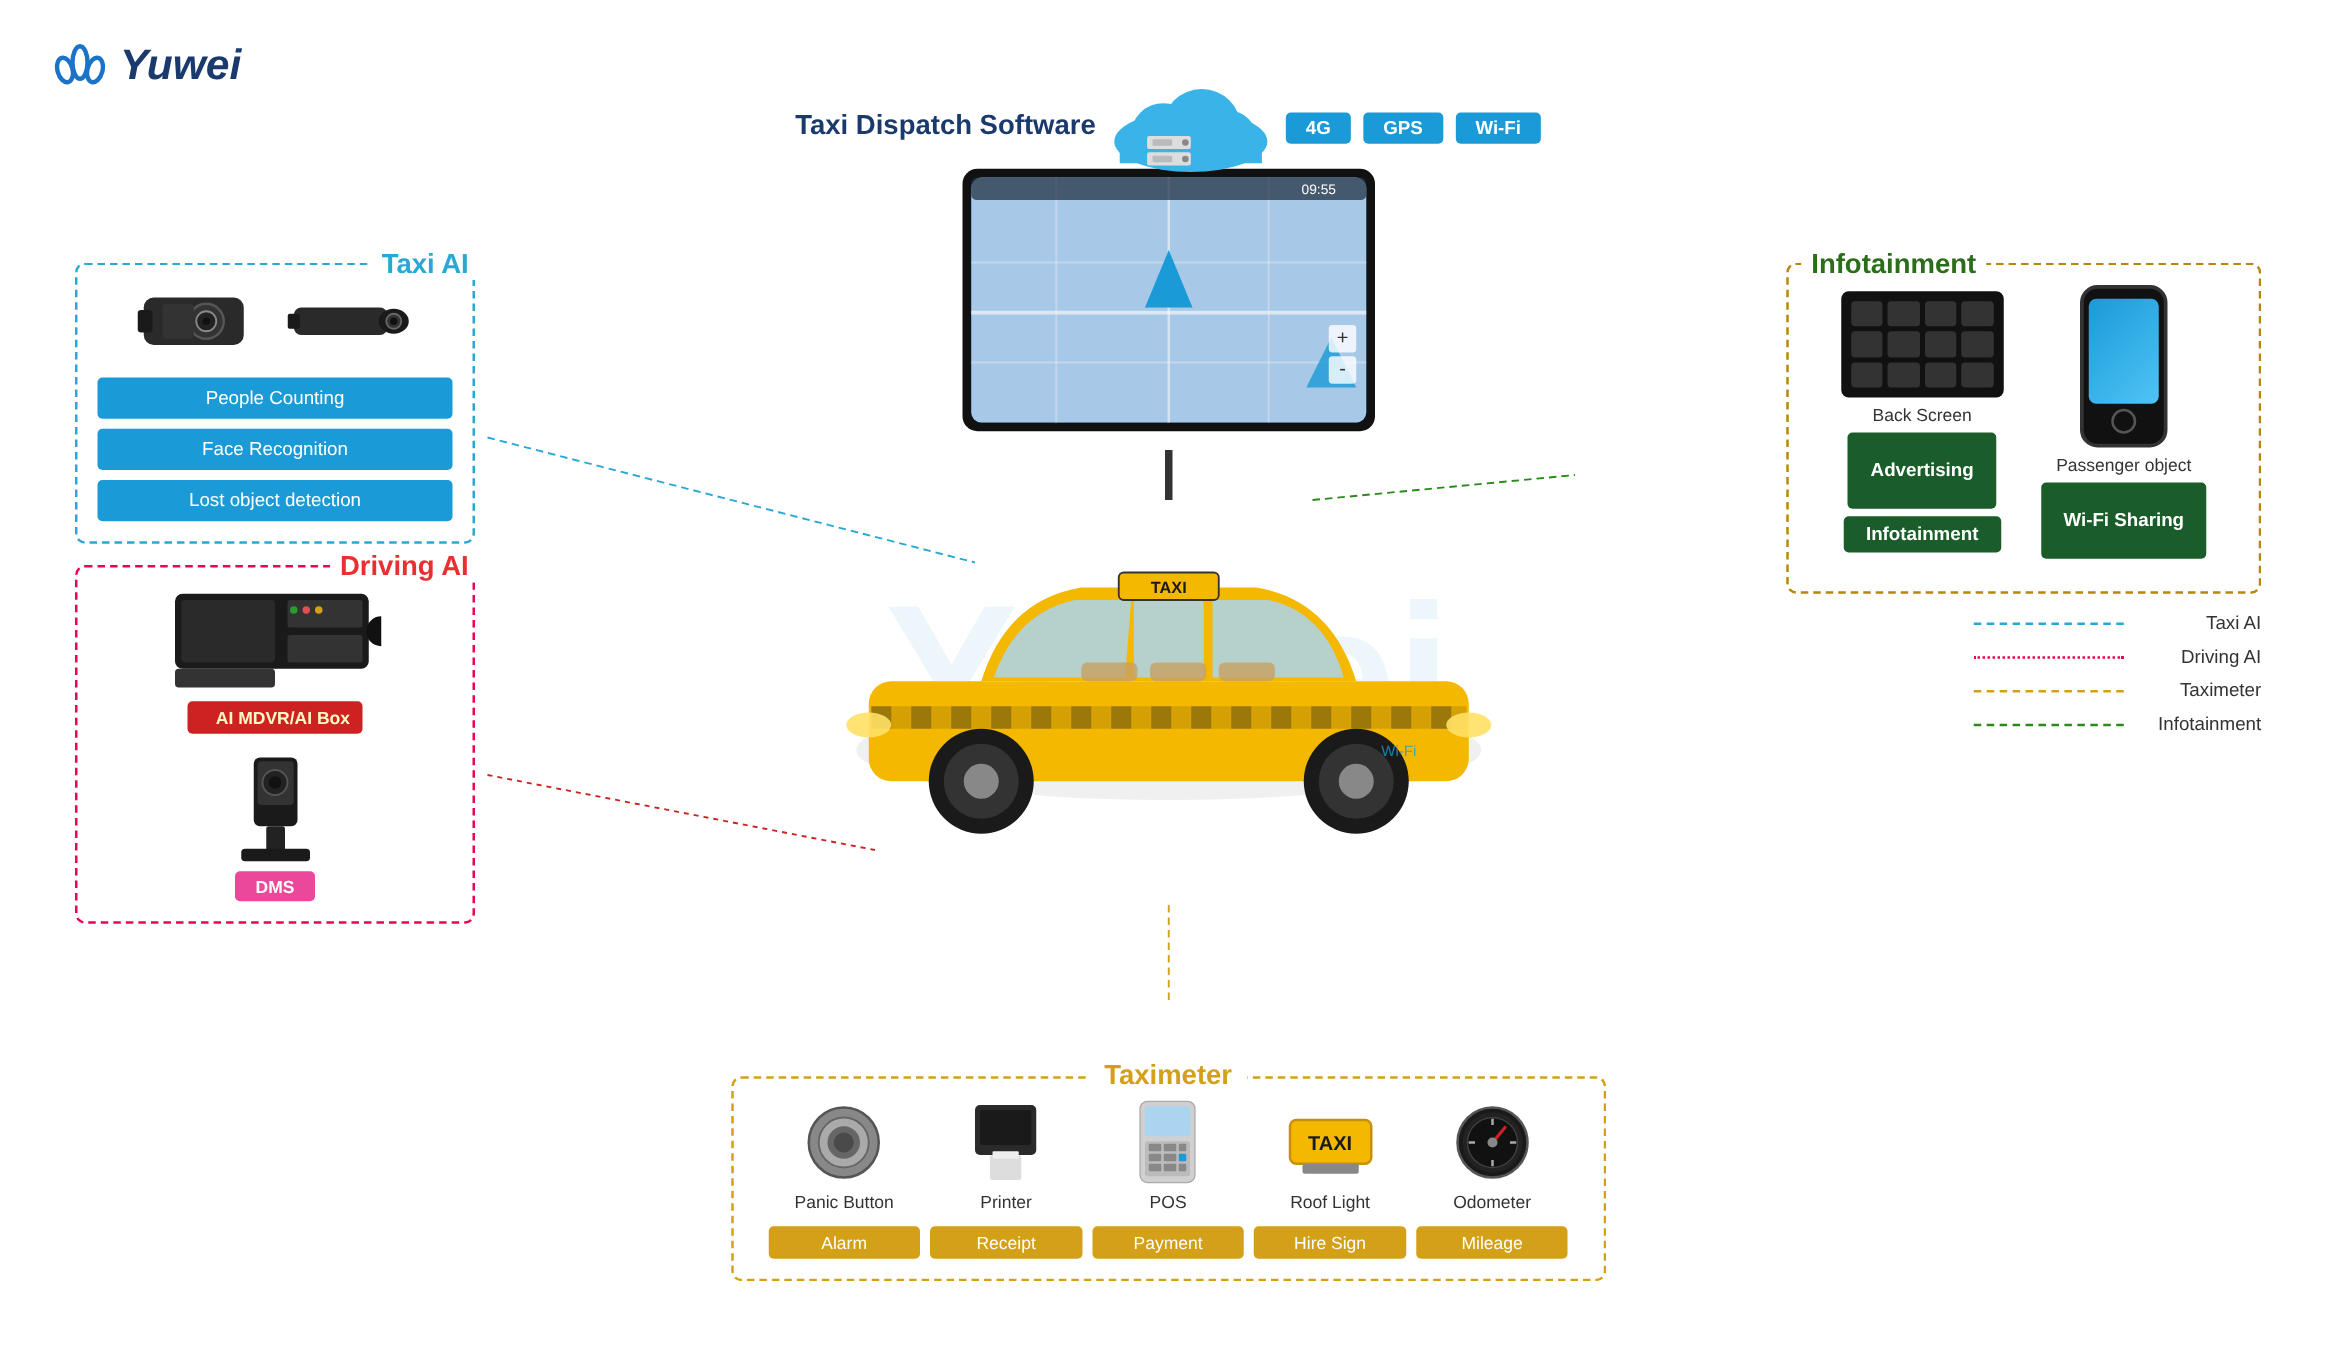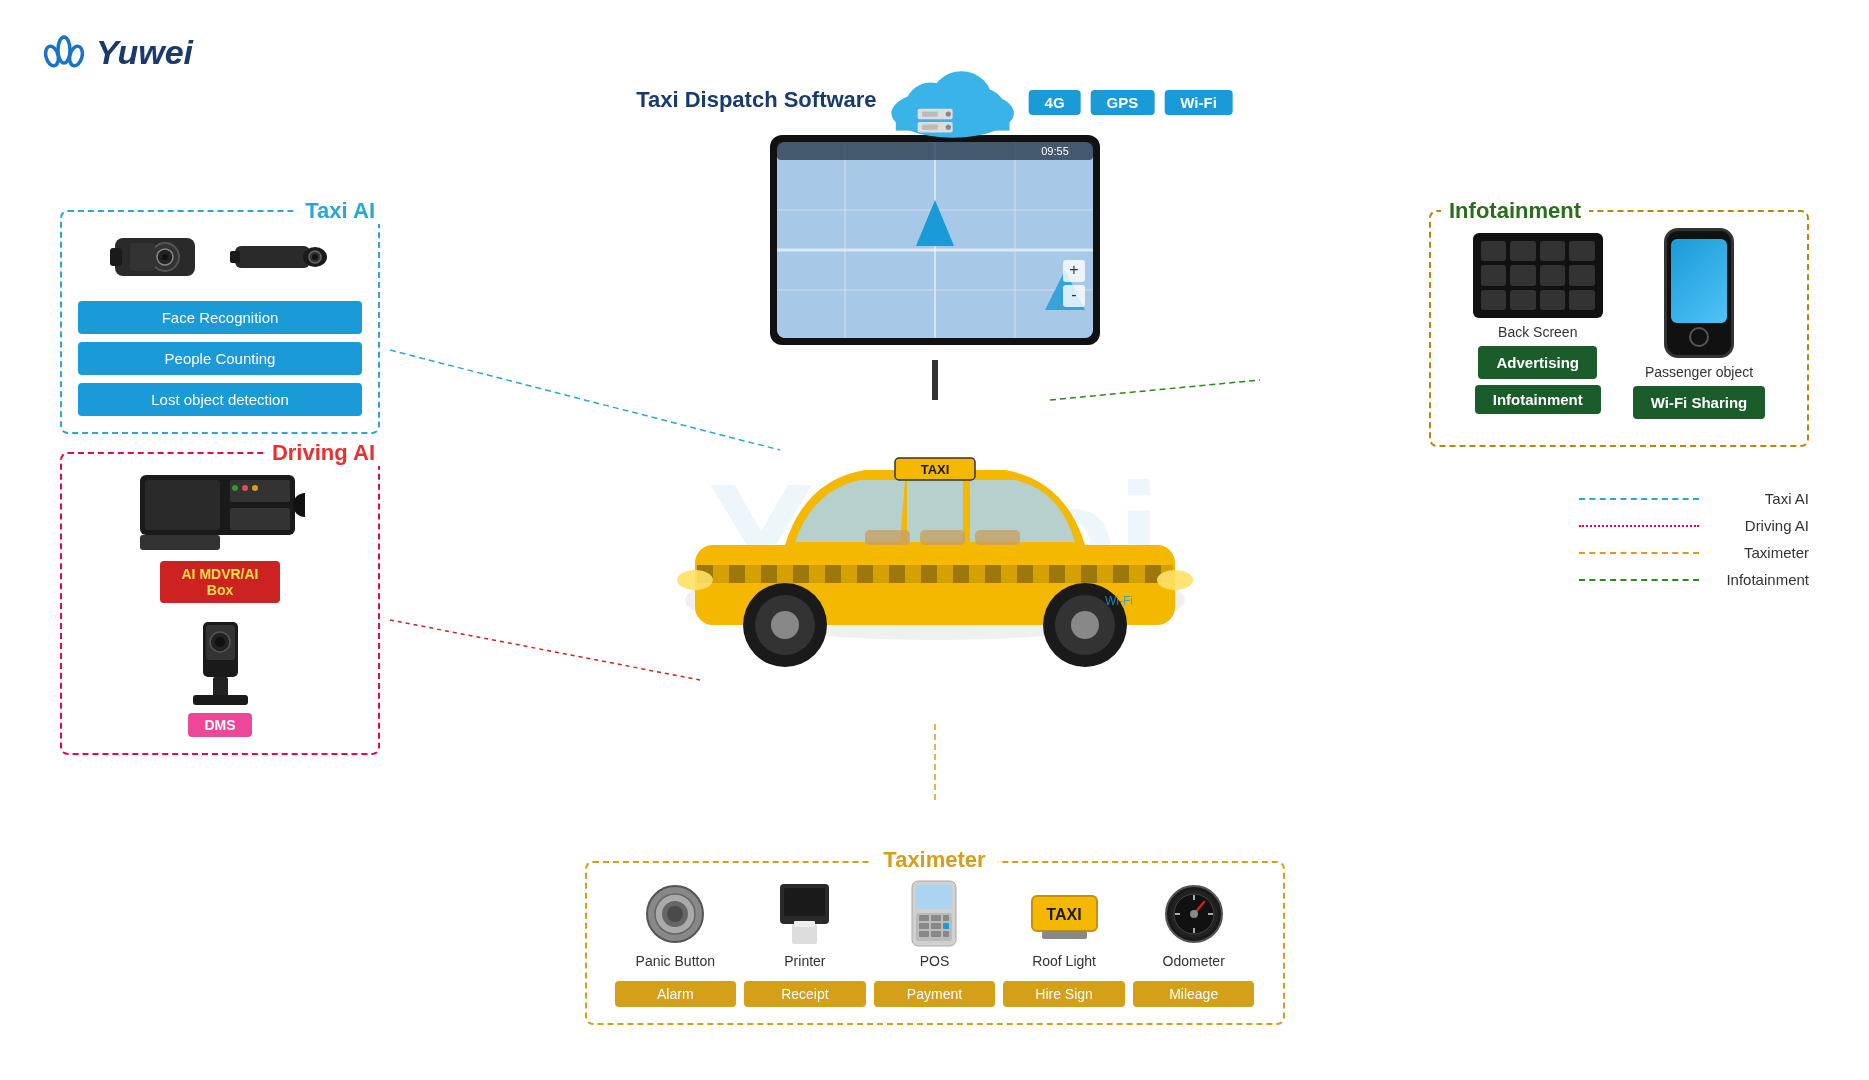--- a/index.html
+++ b/index.html
@@ -126,24 +126,24 @@
       top: -14px;
       right: -5px;
       font-size: 22px;
       font-weight: bold;
       color: #e83030;
       background: white;
       padding: 0 8px;
     }
     .mdvr-label {
       display: block;
-      width: 120px;
+      width: 140px;
       background: #cc2222;
-      color: #fde047;
-      text-align: center;
+      color: #fef9c3;
+      text-align: right;
       border-radius: 4px;
       padding: 5px 10px;
       font-size: 14px;
       font-weight: bold;
       margin: 0 auto 14px auto;
     }
     .devices-row {
       display: flex;
       gap: 20px;
       justify-content: center;
@@ -238,21 +238,21 @@
     }
     .device-name {
       font-size: 14px;
       color: #333;
       text-align: center;
     }
     .badge-green {
       background: #1a5c2a;
       color: white;
       border-radius: 4px;
-      padding: 8px 18px;
+      padding: 22px 18px;
       font-size: 15px;
       font-weight: bold;
     }
     .badge-green2 {
       background: #1a5c2a;
       color: white;
       border-radius: 4px;
       padding: 6px 18px;
       font-size: 15px;
       font-weight: bold;
@@ -476,22 +476,22 @@
     <div>
       <svg width="100" height="55" viewBox="0 0 100 55" xmlns="http://www.w3.org/2000/svg">
         <rect x="5" y="18" width="75" height="22" rx="6" fill="#2a2a2a"></rect>
         <ellipse cx="85" cy="29" rx="12" ry="10" fill="#1a1a1a"></ellipse>
         <circle cx="85" cy="29" r="6" fill="#333" stroke="#666" stroke-width="1.5"></circle>
         <circle cx="85" cy="29" r="3" fill="#111"></circle>
         <rect x="0" y="23" width="10" height="12" rx="2" fill="#1a1a1a"></rect>
       </svg>
     </div>
   </div>
+  <button class="ai-feature-btn">People Counting</button>
   <button class="ai-feature-btn">Face Recognition</button>
-  <button class="ai-feature-btn">People Counting</button>
   <button class="ai-feature-btn">Lost object detection</button>
 </div>
 
 <div class="driving-ai-box">
   <span class="driving-ai-title">Driving AI</span>
 
   <div style="display:flex;justify-content:center;margin-bottom:6px;">
     <svg width="170" height="85" viewBox="0 0 170 85" xmlns="http://www.w3.org/2000/svg">
       <rect x="5" y="5" width="155" height="60" rx="6" fill="#1a1a1a"></rect>
       <rect x="10" y="10" width="75" height="50" rx="3" fill="#2a2a2a"></rect>

